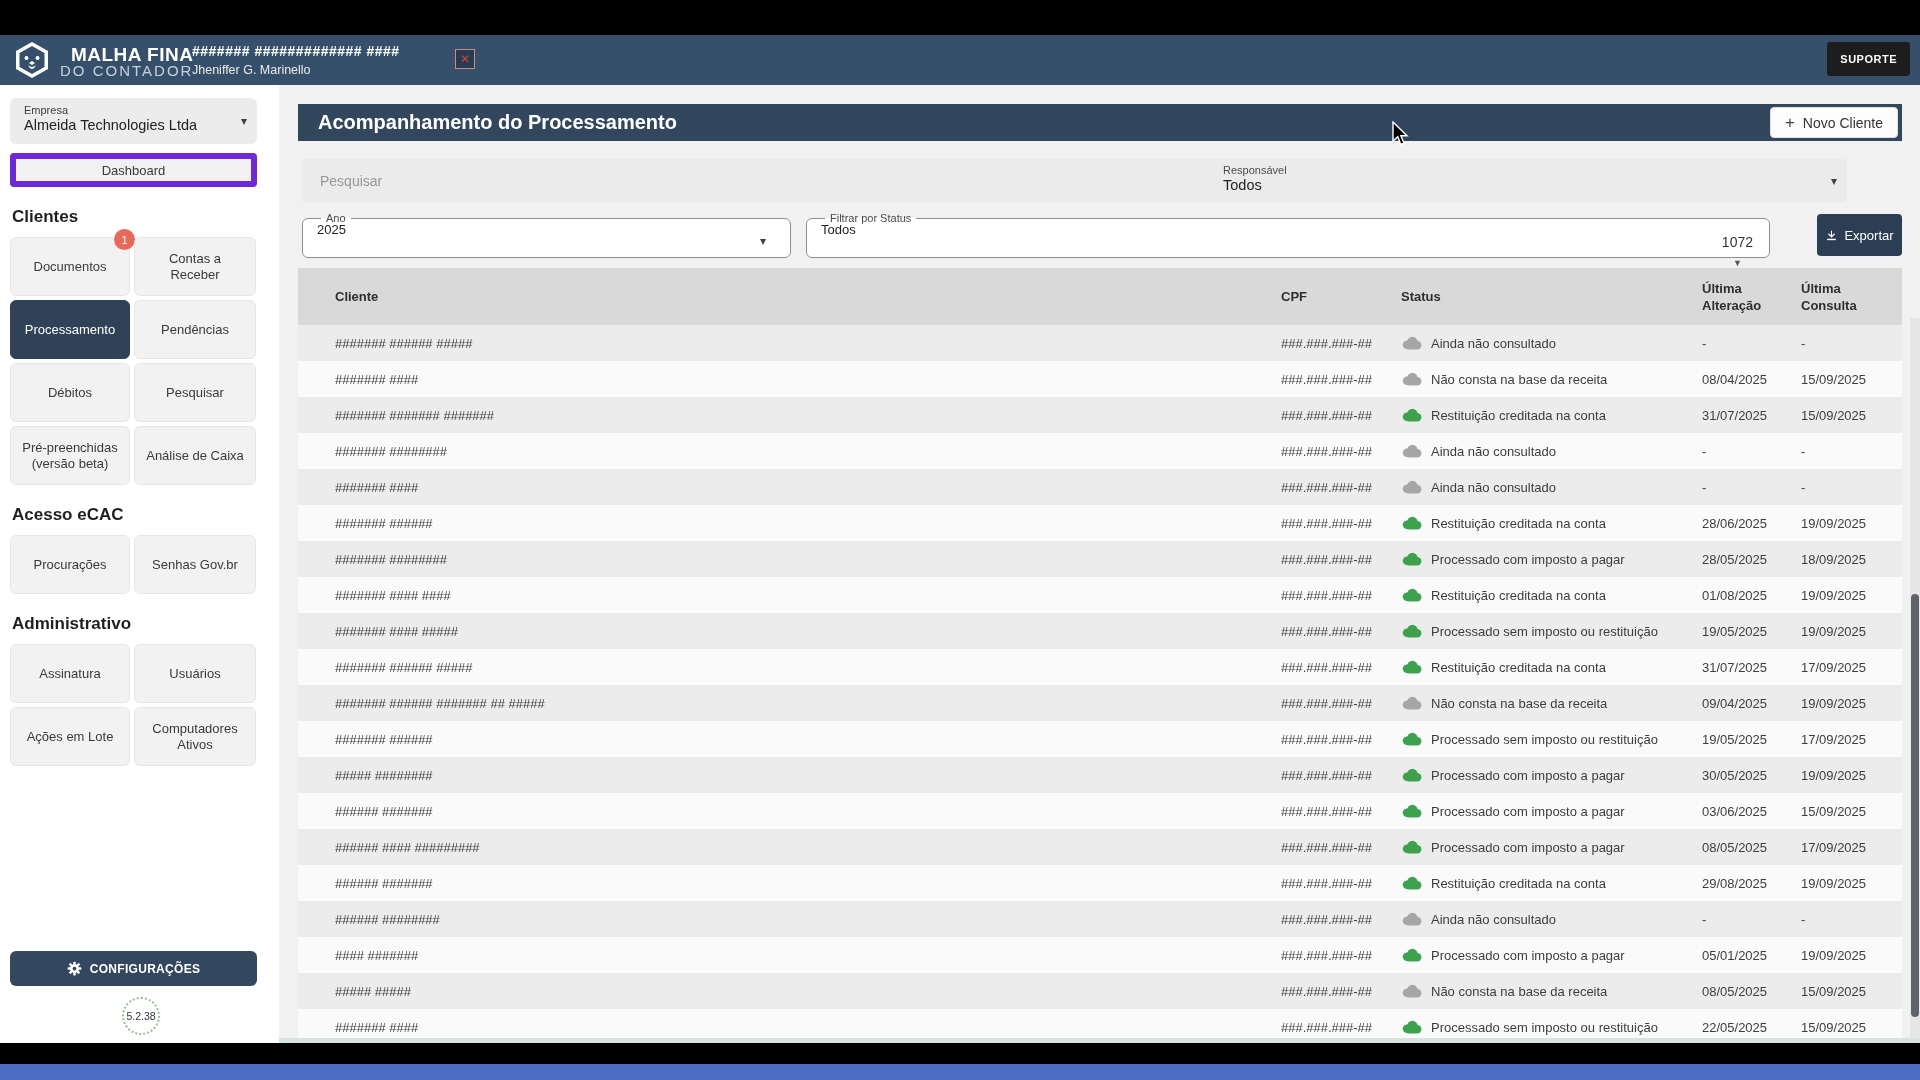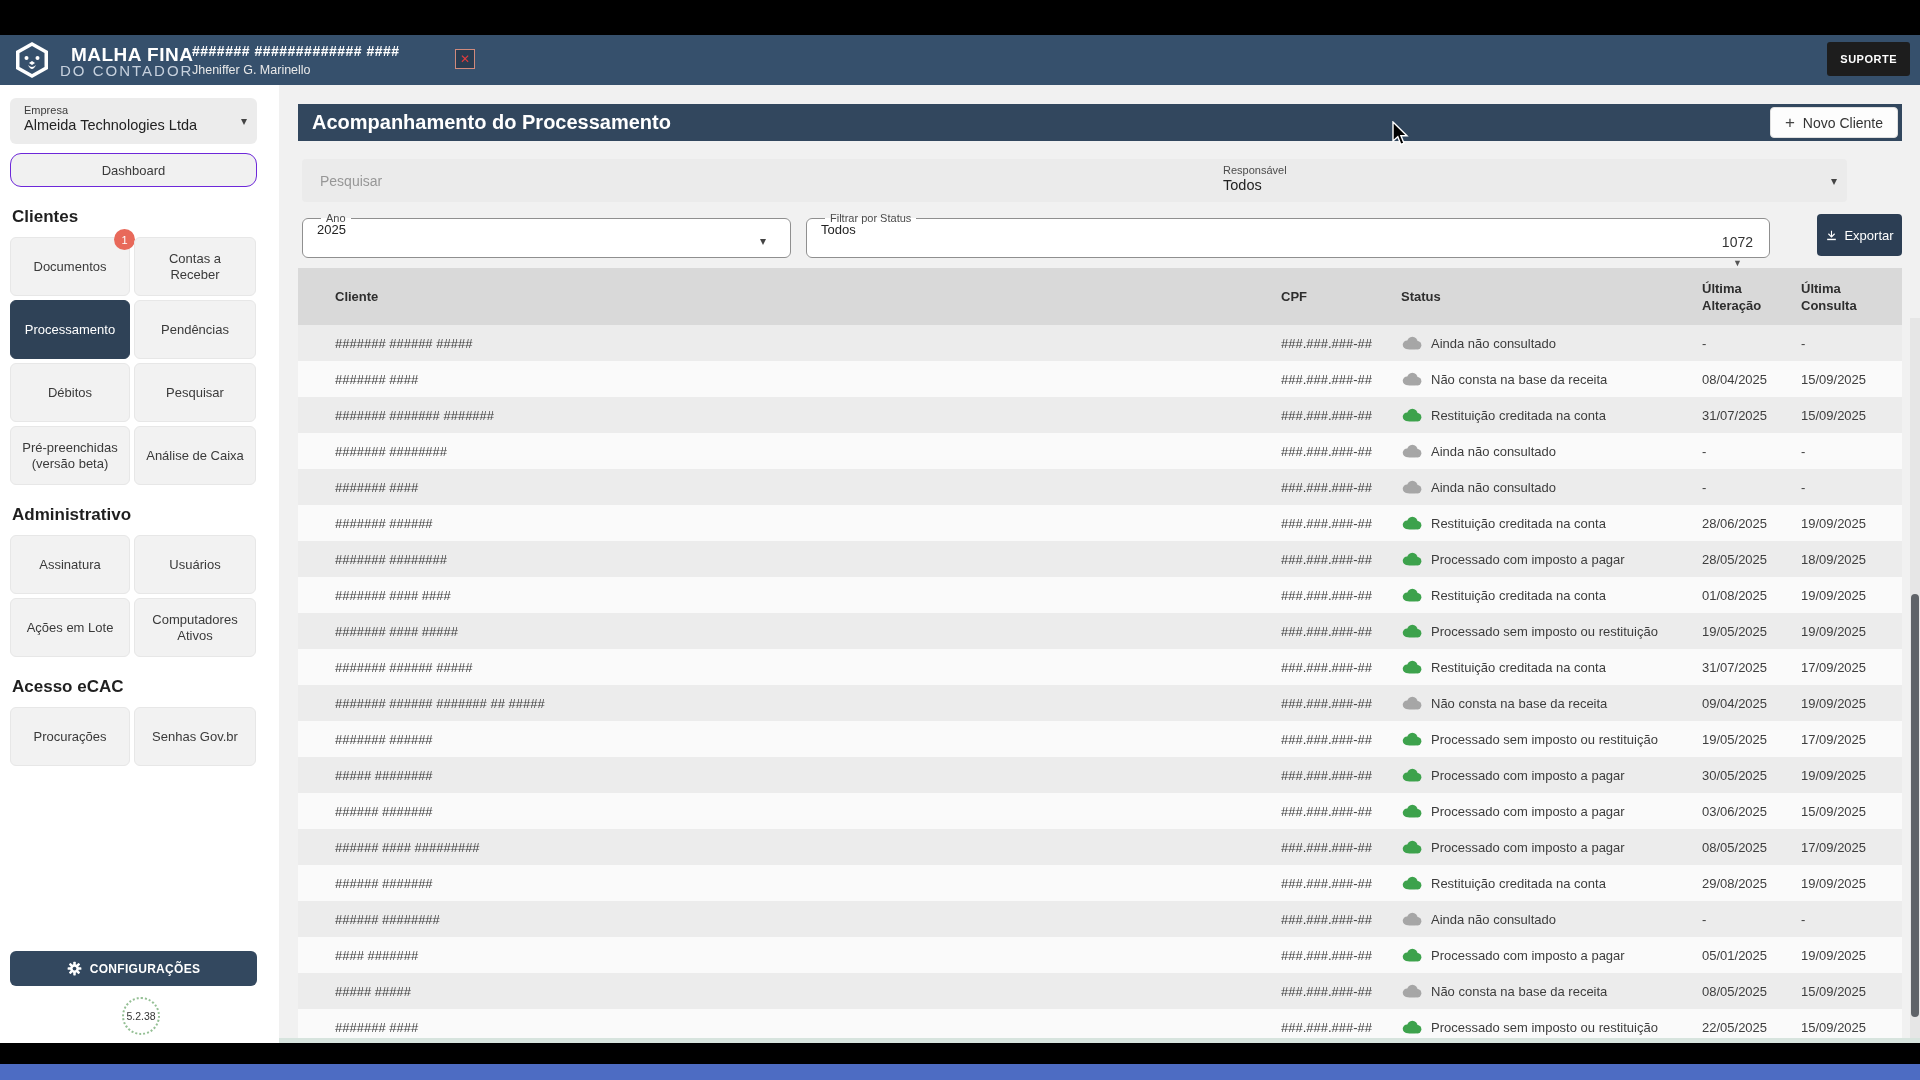--- a/index.html
+++ b/index.html
@@ -17,35 +17,35 @@
   .user-name { color:#e9e9e9; font-size:12.5px; line-height:18px; }
   .close-btn { position:absolute; left:455px; top:14px; width:20px; height:20px; border:1px solid #d08a7c; background:rgba(0,0,0,.25); color:#e23c3c; font-size:12px; font-weight:bold; display:flex; align-items:center; justify-content:center; cursor:pointer; }
   .suporte-btn { position:absolute; right:10px; top:7px; height:34px; padding:0 13px; background:#1d1d1d; border:none; border-radius:3px; color:#fff; font-size:11px; font-weight:bold; letter-spacing:.5px;text-align:center; }
 
   
   .sidebar { position:absolute; top:50px; left:0; width:300px; bottom:0; background:#fff; padding:13px 16px 0 10px; }
   .company-select { position:relative; width:247px; height:46px; background:#ececec; border-radius:6px; padding:6px 26px 4px 14px; cursor:pointer; }
   .company-select .lbl { font-size:11px; color:#3c3c3c; }
   .company-select .val { font-size:14.5px; color:#222; margin-top:1px; white-space:nowrap; }
   .caret { position:absolute; right:10px; top:50%; transform:translateY(-50%); font-size:12px; color:#444; }
-  .dashboard-btn { margin-top:9px; width:247px; height:34px; background:#f1f1f1; border:1px solid #6d28d9; border-radius:11px; font-size:13px; color:#3a3a3a; font-family:inherit; }
+  .dashboard-btn { margin-top:9px; width:247px; height:34px; background:#f1f1f1; border:6px solid #6d28d9; border-radius:4px; font-size:13px; color:#3a3a3a; font-family:inherit; }
   .section-title { font-size:17px; font-weight:bold; color:#1f1f1f; margin:20px 0 10px 2px; }
   .nav-grid { display:grid; grid-template-columns:120px 122px; gap:4px; }
   .nav-btn { position:relative; min-height:59px; background:#f2f2f2; border:1px solid #e7e7e7; border-radius:6px; font-size:13px; color:#3a3a3a; font-family:inherit; padding:6px 8px; line-height:16px; }
   .nav-btn.active { background:#2f4257; border-color:#2f4257; color:#fff; }
   .badge { position:absolute; top:-9px; right:-6px; width:21px; height:21px; border-radius:50%; background:#e8695a; color:#fff; font-size:11px; display:flex; align-items:center; justify-content:center; }
   .settings-btn { position:absolute; left:10px; bottom:57px; width:247px; height:35px; background:#33485f; border:none; border-radius:6px; color:#fff; font-size:12px; font-weight:bold; letter-spacing:.3px; display:flex; align-items:center; justify-content:center; gap:8px; }
   .version-circle { position:absolute; left:122px; bottom:8px; width:38px; height:38px; border:2px dotted #94bf94; border-radius:50%; display:flex; align-items:center; justify-content:center; font-size:10.5px; color:#333; background:#fff; }
   .sidebar-scroll { position:absolute; right:1px; top:8px; width:5px; height:712px; background:#d2d2d2; border-radius:3px; }
 
   
   .main { position:absolute; left:279px; top:50px; right:0; bottom:0; background:#f1f1f1; overflow:hidden; }
   .content { position:absolute; left:19px; right:18px; top:0; bottom:0; }
   .page-header { position:absolute; top:19px; left:0; width:1604px; height:37px; background:#32475e; display:flex; align-items:center; }
-  .page-title { color:#fff; font-size:20px; font-weight:bold; margin-left:14px; }
+  .page-title { color:#fff; font-size:20px; font-weight:bold; margin-left:20px; }
   .new-client-btn { position:absolute; right:4px; top:3px; height:31px; padding:0 14px; background:#fdfdfd; border:1px solid #e0e0e0; border-radius:4px; font-size:14px; color:#333; display:flex; align-items:center; gap:8px; font-family:inherit; }
   .new-client-btn .plus { font-size:17px; color:#444; }
 
   .search-input { position:absolute; top:74px; left:4px; width:943px; height:43px; background:#ebebeb; border:none; border-radius:4px; padding:0 18px; font-size:14px; font-family:inherit; color:#333; }
   .search-input::placeholder { color:#979797; }
   .resp-select { position:absolute; top:74px; left:911px; width:638px; height:43px; background:#ebebeb; border-radius:4px; padding:5px 30px 4px 14px; cursor:pointer; }
   .resp-select .lbl { font-size:11px; color:#4c4c4c; }
   .resp-select .val { font-size:14.5px; color:#222; margin-top:1px; }
 
   fieldset.outlined { position:absolute; top:127px; height:46px; background:#fff; border:1px solid #8f8f8f; border-radius:6px; padding:0 14px; }
@@ -149,49 +149,49 @@
     <span class="nav-label">Pré-preenchidas (versão beta)</span>
   </button>
 
   <button class="nav-btn">
     <span class="nav-label">Análise de Caixa</span>
   </button>
 </div>
   </div>
 
   <div class="sb-section">
+    <div class="section-title">Acesso eCAC</div>
+    <div class="nav-grid">
+  <button class="nav-btn">
+    <span class="nav-label">Procurações</span>
+  </button>
+
+  <button class="nav-btn">
+    <span class="nav-label">Senhas Gov.br</span>
+  </button>
+</div>
+  </div>
+
+  <div class="sb-section">
     <div class="section-title">Administrativo</div>
     <div class="nav-grid">
   <button class="nav-btn">
     <span class="nav-label">Assinatura</span>
   </button>
 
   <button class="nav-btn">
     <span class="nav-label">Usuários</span>
   </button>
 
   <button class="nav-btn">
     <span class="nav-label">Ações em Lote</span>
   </button>
 
   <button class="nav-btn">
     <span class="nav-label">Computadores Ativos</span>
-  </button>
-</div>
-  </div>
-
-  <div class="sb-section">
-    <div class="section-title">Acesso eCAC</div>
-    <div class="nav-grid">
-  <button class="nav-btn">
-    <span class="nav-label">Procurações</span>
-  </button>
-
-  <button class="nav-btn">
-    <span class="nav-label">Senhas Gov.br</span>
   </button>
 </div>
   </div>
 </div>
 
     <button class="settings-btn">
       <svg width="15" height="15" viewBox="0 0 24 24">
         <g fill="#fff">
           <rect x="10" y="1" width="4" height="22" rx="1"></rect>
           <rect x="1" y="10" width="22" height="4" rx="1"></rect>

